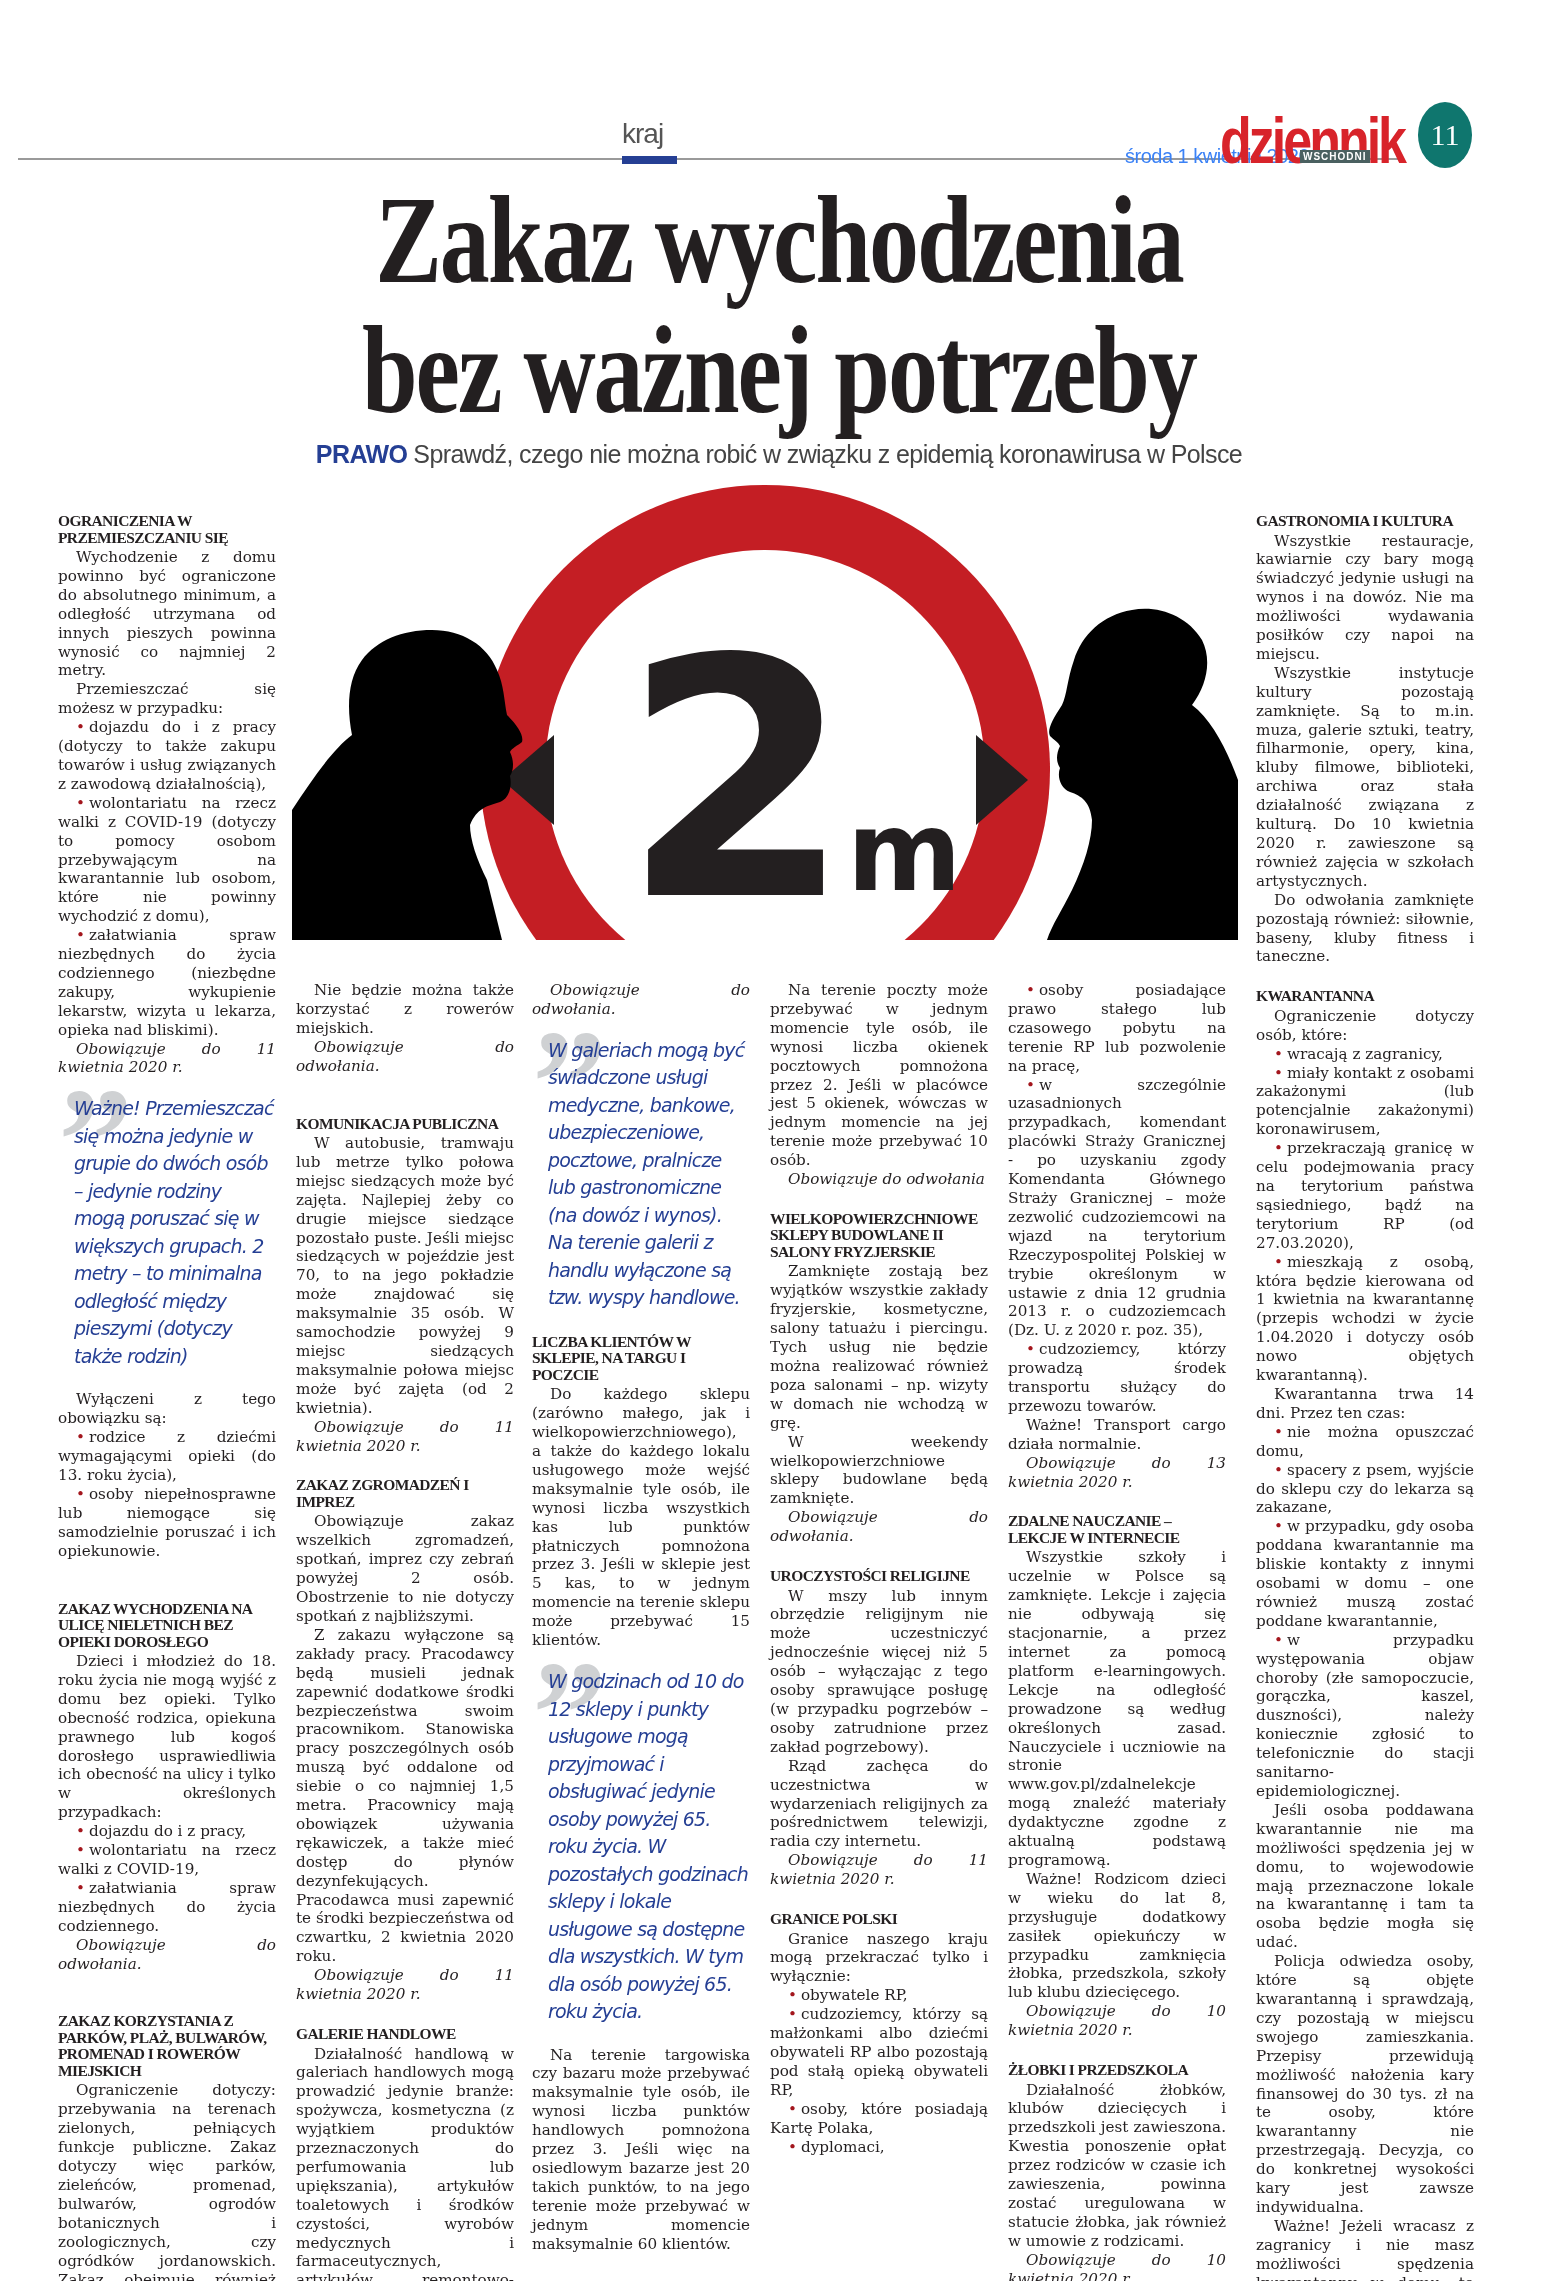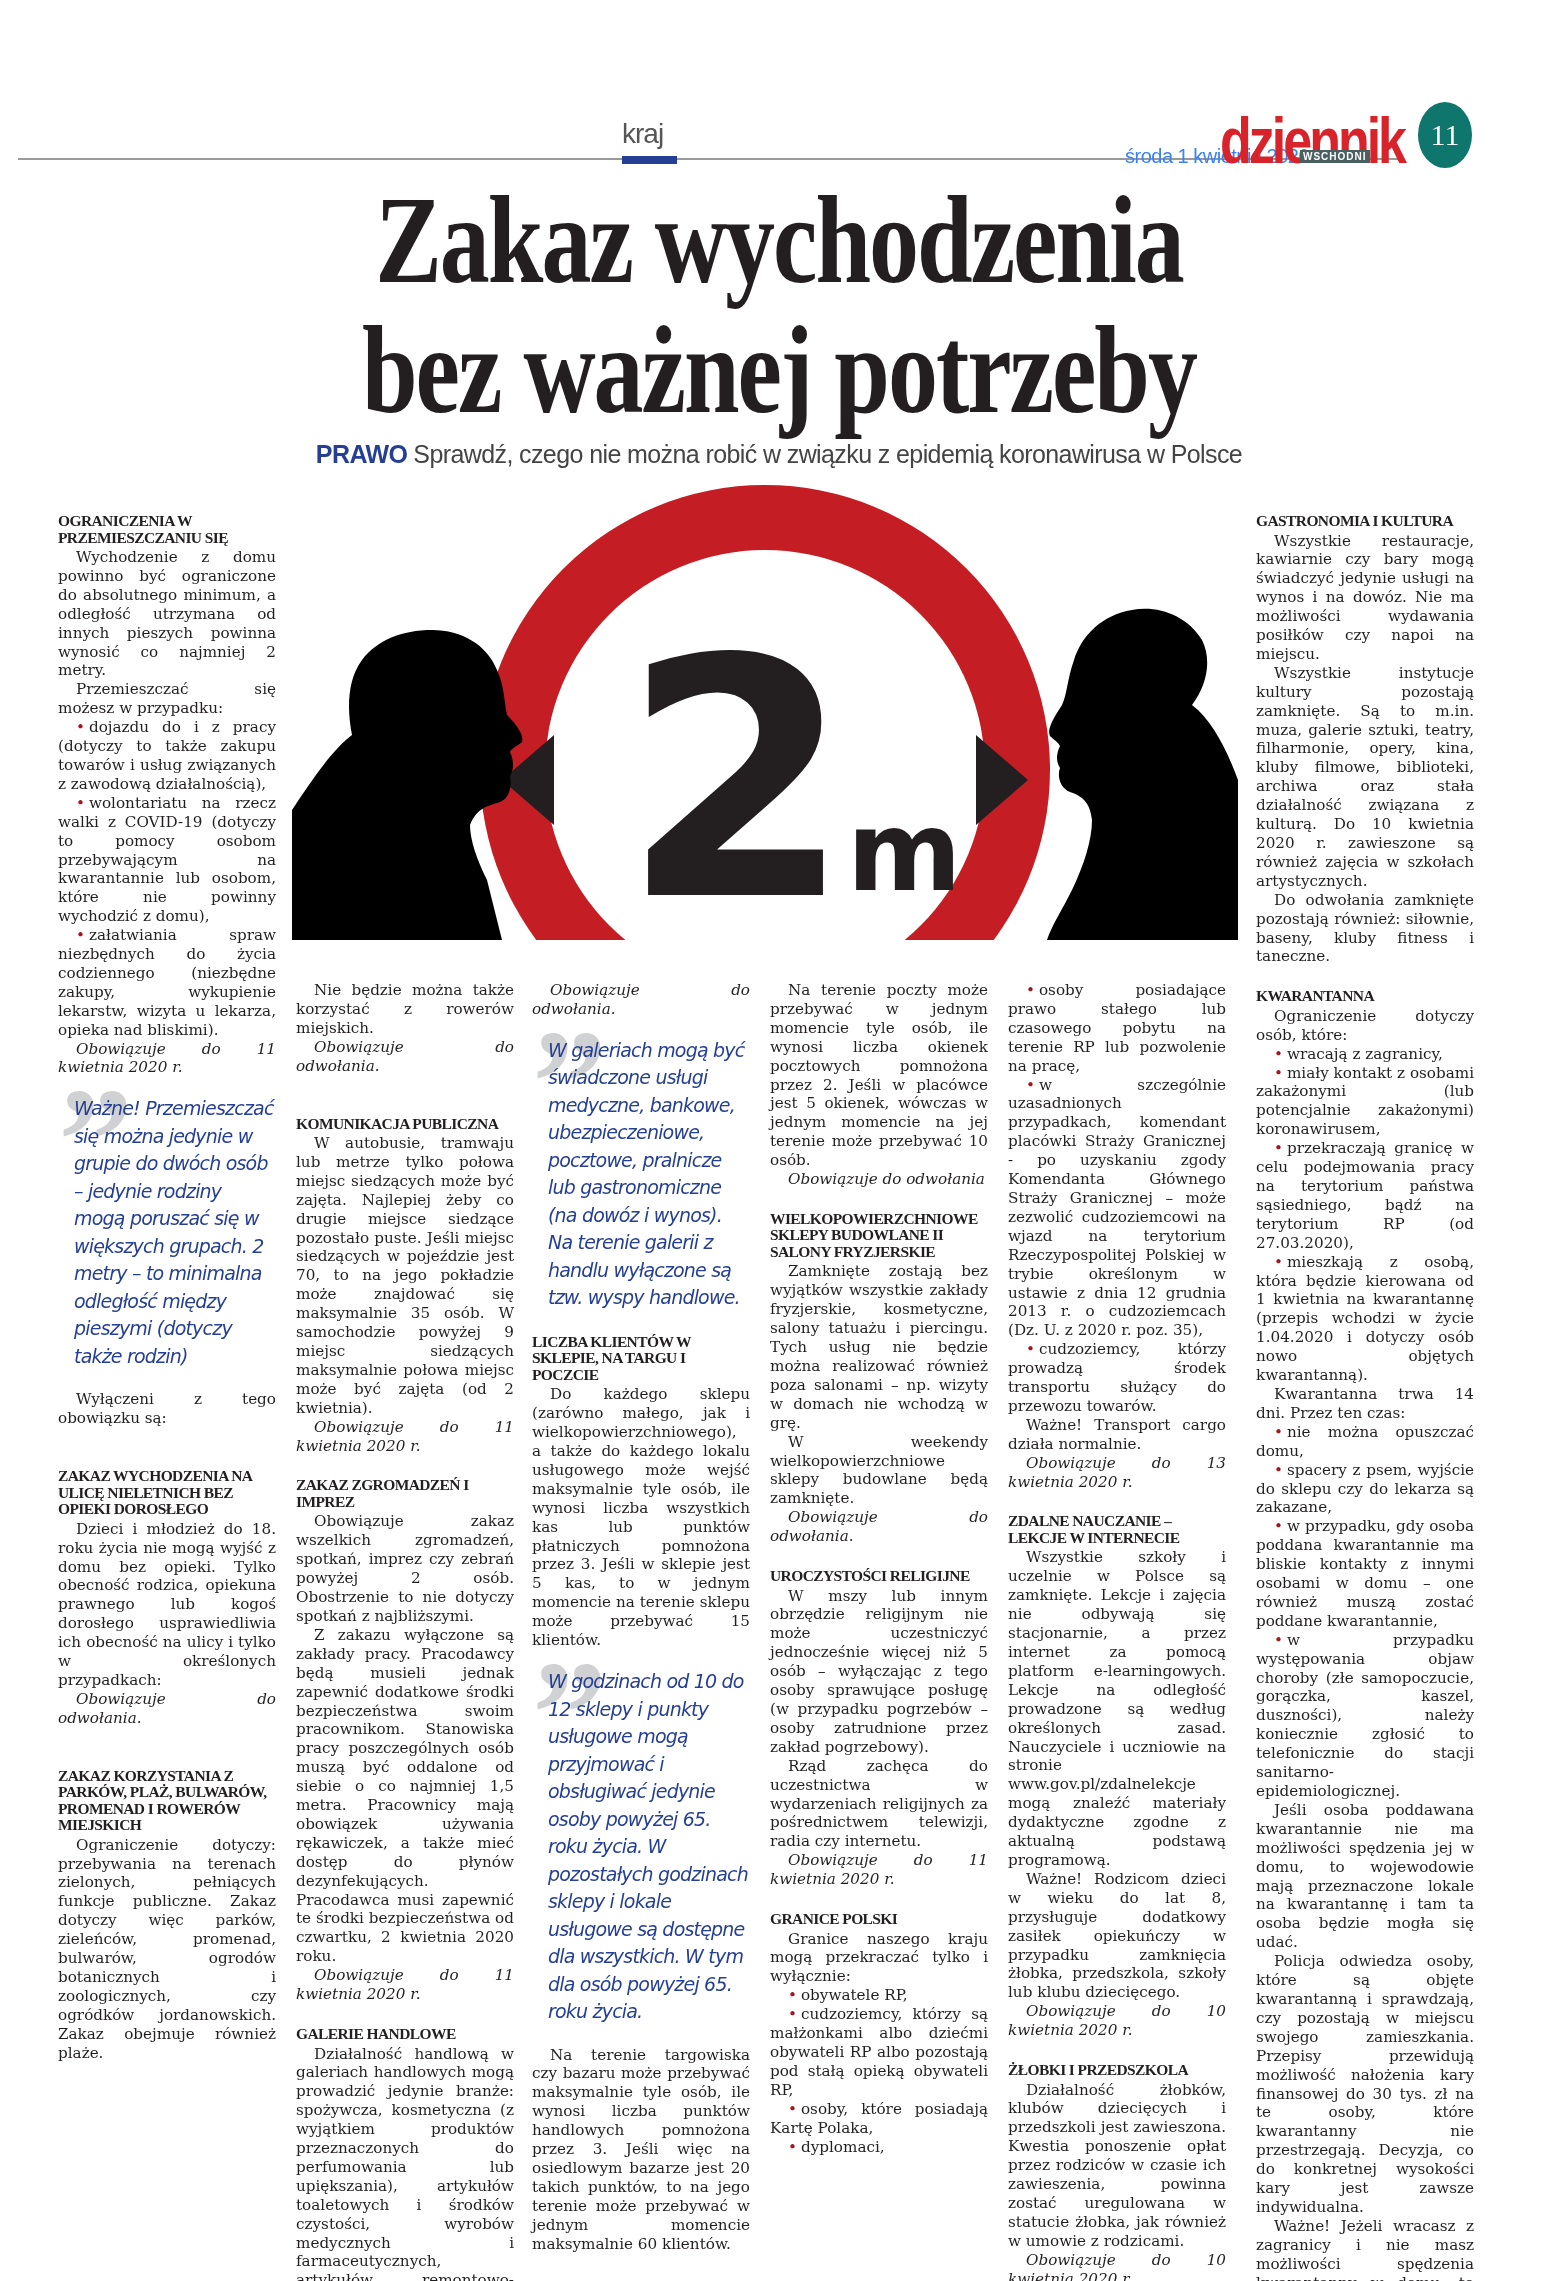--- a/index.html
+++ b/index.html
@@ -81,23 +81,32 @@
     <li><span class="bullet">•</span><span>dojazdu do i z pracy (dotyczy to także zakupu towarów i usług związanych z zawodową działalnością),</span></li>
     <li><span class="bullet">•</span><span>wolontariatu na rzecz walki z COVID-19 (dotyczy to pomocy osobom przebywającym na kwarantannie lub osobom, które nie powinny wychodzić z domu),</span></li>
     <li><span class="bullet">•</span><span>załatwiania spraw niezbędnych do życia codziennego (niezbędne zakupy, wykupienie lekarstw, wizyta u lekarza, opieka nad bliskimi).</span></li>
   </ul>
   <p class="valid">Obowiązuje do 11 kwietnia 2020 r.</p>
   <div class="quote">
     <span class="qmark">”</span>
     <span class="qtext">Ważne! Przemieszczać się można jedynie w grupie do dwóch osób – jedynie rodziny mogą poruszać się w większych grupach. 2 metry – to minimalna odległość między pieszymi (dotyczy także rodzin)</span>
   </div>
   <p>Wyłączeni z tego obowiązku są:</p>
+  <ul>
+    <li><span class="bullet">•</span><span>rodzice z dziećmi wymagającymi opieki (do 13. roku życia),</span></li>
+    <li><span class="bullet">•</span><span>osoby niepełnosprawne lub niemogące się samodzielnie poruszać i ich opiekunowie.</span></li>
+  </ul>
 
   <h3 style="margin-top:40px;">ZAKAZ WYCHODZENIA NA ULICĘ NIELETNICH BEZ OPIEKI DOROSŁEGO</h3>
   <p>Dzieci i młodzież do 18. roku życia nie mogą wyjść z domu bez opieki. Tylko obecność rodzica, opiekuna prawnego lub kogoś dorosłego usprawiedliwia ich obecność na ulicy i tylko w określonych przypadkach:</p>
+  <ul>
+    <li><span class="bullet">•</span><span>dojazdu do i z pracy,</span></li>
+    <li><span class="bullet">•</span><span>wolontariatu na rzecz walki z COVID-19,</span></li>
+    <li><span class="bullet">•</span><span>załatwiania spraw niezbędnych do życia codziennego.</span></li>
+  </ul>
   <p class="valid">Obowiązuje do odwołania.</p>
 
   <h3 style="margin-top:40px;">ZAKAZ KORZYSTANIA Z PARKÓW, PLAŻ, BULWARÓW, PROMENAD I ROWERÓW MIEJSKICH</h3>
   <p>Ograniczenie dotyczy: przebywania na terenach zielonych, pełniących funkcje publiczne. Zakaz dotyczy więc parków, zieleńców, promenad, bulwarów, ogrodów botanicznych i zoologicznych, czy ogródków jordanowskich. Zakaz obejmuje również plaże.</p>
 </div>
 
 <div class="col" style="left:296px; top:952px; width:218px;">
 
   <p>Nie będzie można także korzystać z rowerów miejskich.</p>
   <p class="valid">Obowiązuje do odwołania.</p>

